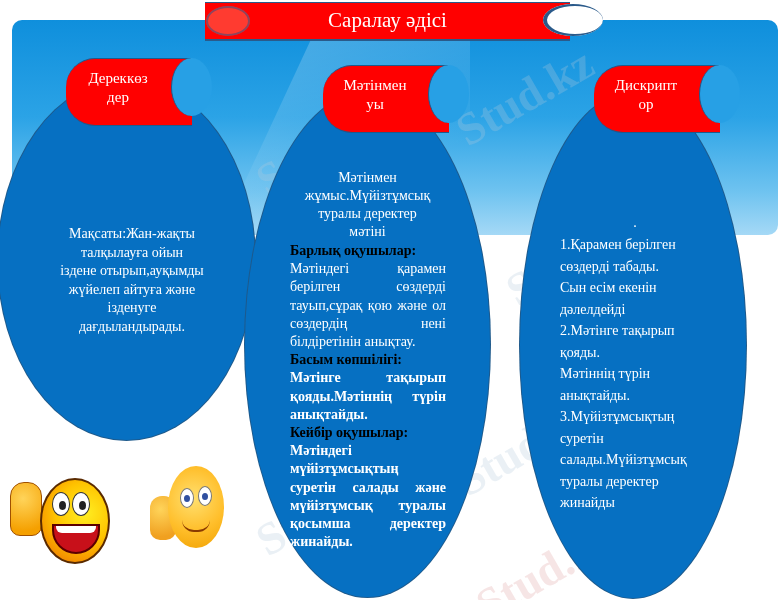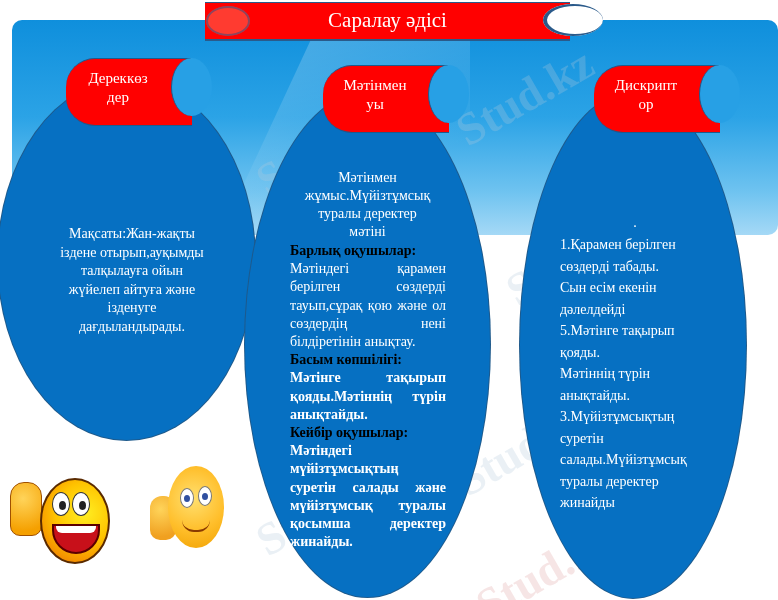--- a/index.html
+++ b/index.html
@@ -160,22 +160,22 @@
   <span class="tab-text">уы</span>
 </div>
 <div class="tab tab-right">
   <div class="tab-notch"></div>
   <span class="tab-text">Дискрипт</span>
   <span class="tab-text">ор</span>
 </div>
 
 <div class="txt left-text">
   <div>Мақсаты:Жан-жақты</div>
+  <div>талқылауға ойын</div>
   <div>іздене отырып,ауқымды</div>
-  <div>талқылауға ойын</div>
   <div>жүйелеп айтуға және</div>
   <div>ізденуге</div>
   <div>дағдыландырады.</div>
 </div>
 
 <div class="txt mid-intro">
   <div>Мәтінмен</div>
   <div>жұмыс.Мүйізтұмсық</div>
   <div>туралы деректер</div>
   <div>мәтіні</div>
@@ -189,21 +189,21 @@
   <p class="head">Кейбір оқушылар:</p>
   <p class="b">Мәтіндегі мүйізтұмсықтың суретін салады және мүйізтұмсық туралы қосымша деректер жинайды.</p>
 </div>
 
 <div class="txt right-text">
   <div class="dot">.</div>
   <div>1.Қарамен берілген</div>
   <div>сөздерді табады.</div>
   <div>Сын есім екенін</div>
   <div>дәлелдейді</div>
-  <div>5.Мәтінге тақырып</div>
+  <div>2.Мәтінге тақырып</div>
   <div>қояды.</div>
   <div>Мәтіннің түрін</div>
   <div>анықтайды.</div>
   <div>3.Мүйізтұмсықтың</div>
   <div>суретін</div>
   <div>салады.Мүйізтұмсық</div>
   <div>туралы деректер</div>
   <div>жинайды</div>
 </div>
 

